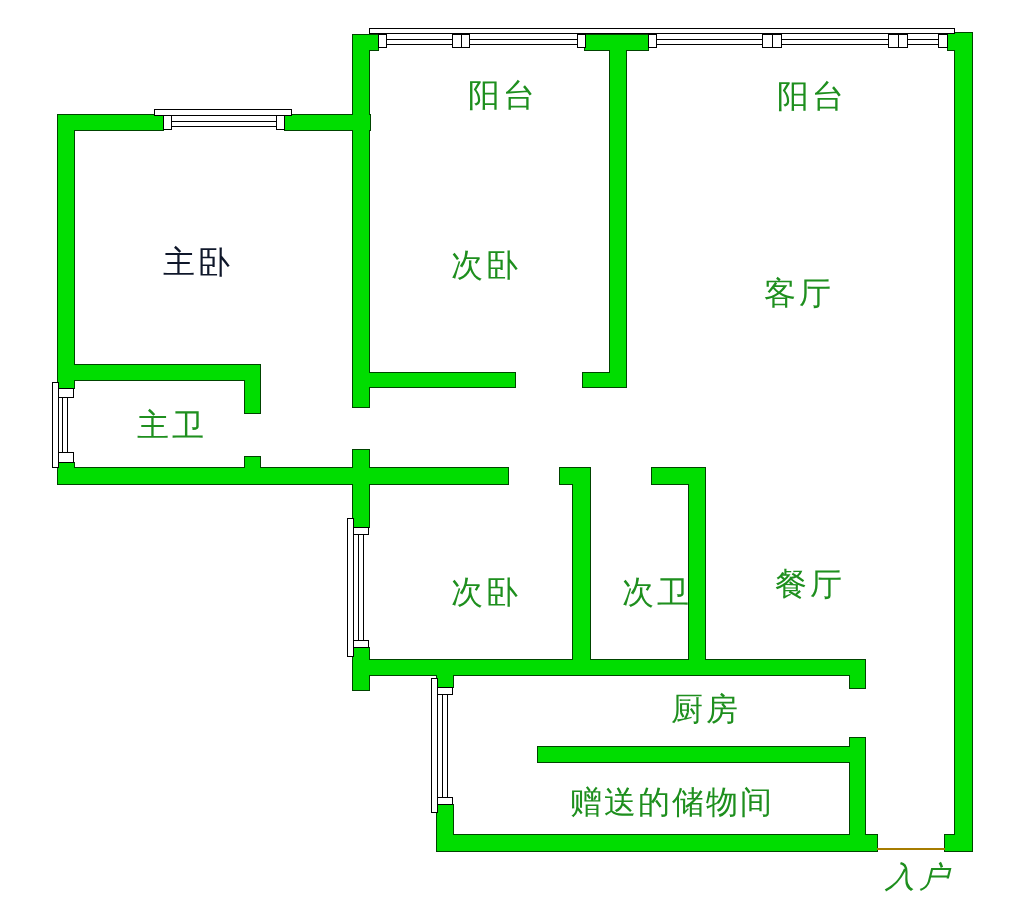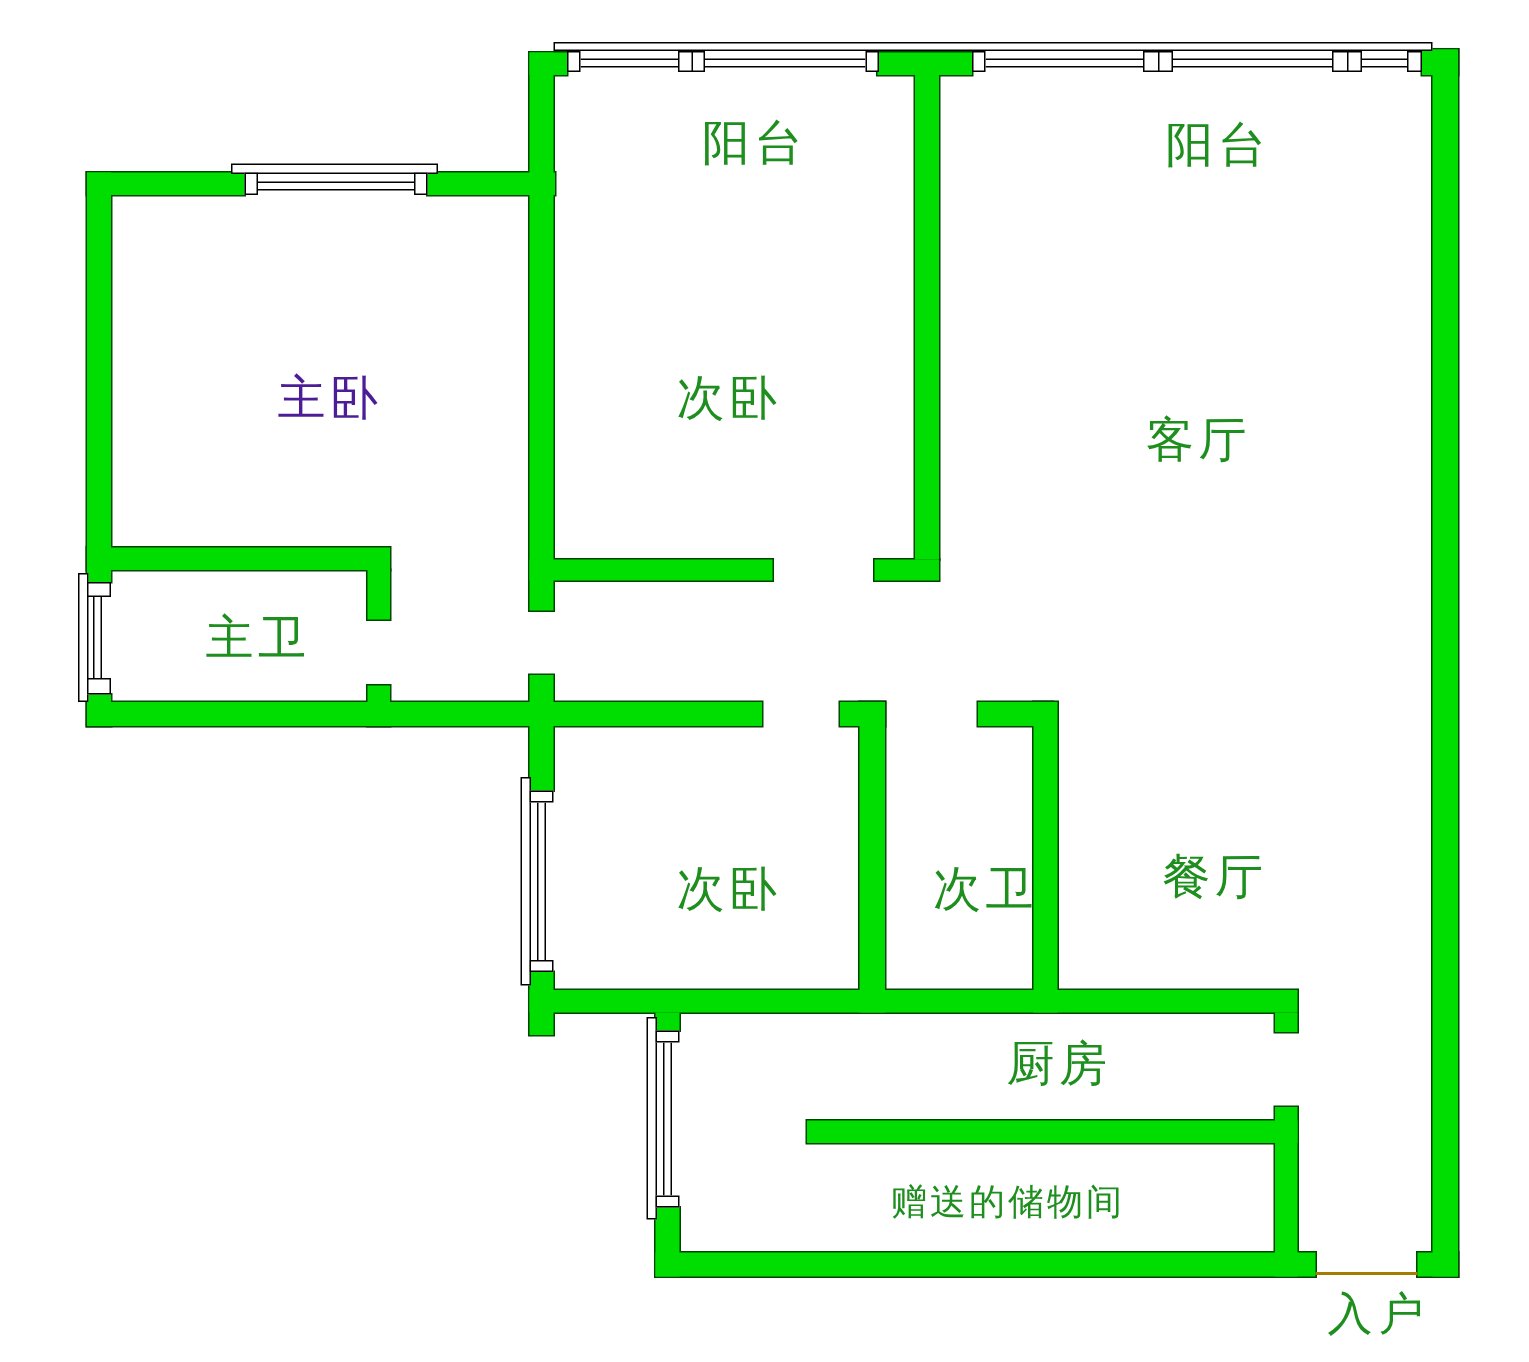--- a/index.html
+++ b/index.html
@@ -1,40 +1,40 @@
 <!DOCTYPE html>
 <html><head>
 <meta charset="utf-8">
 <style>
   html,body{margin:0;padding:0;background:#ffffff;}
   #plan{position:relative;width:1019px;height:908px;background:#ffffff;overflow:hidden;
         font-family:"Liberation Serif","DejaVu Serif",serif;}
   .abs{position:absolute;box-sizing:border-box;}
   .room-label{position:absolute;transform:translate(-50%,-50%);white-space:nowrap;
         font-size:32px;letter-spacing:3px;z-index:6;line-height:1;}
-  .room-label.sz-sm{font-size:24px;letter-spacing:2px;}
+  .room-label.sz-sm{font-size:32px;letter-spacing:2px;}
   .room-label.sz-md{font-size:30px;letter-spacing:4px;}
 </style>
 </head>
 <body>
 
 <div id="plan">
 
   <div class="room-label" style="left: 503px; top: 95px; color: rgb(30, 143, 30);">阳台</div>
   <div class="room-label" style="left: 812px; top: 96px; color: rgb(30, 143, 30);">阳台</div>
-  <div class="room-label" style="left: 220px; top: 265px; color: #4c1d95;">主卧</div>
+  <div class="room-label" style="left: 198px; top: 265px; color: #0f172a; font-family: Liberation Mono, monospace;">主卧</div>
   <div class="room-label" style="left: 486px; top: 265px; color: rgb(30, 143, 30);">次卧</div>
   <div class="room-label" style="left: 799px; top: 293px; color: rgb(30, 143, 30);">客厅</div>
   <div class="room-label" style="left: 172px; top: 425px; color: rgb(30, 143, 30);">主卫</div>
   <div class="room-label" style="left: 486px; top: 592px; color: rgb(30, 143, 30);">次卧</div>
   <div class="room-label" style="left: 657px; top: 592px; color: rgb(30, 143, 30); text-align: center;">次卫</div>
   <div class="room-label" style="left: 810px; top: 584px; color: rgb(30, 143, 30);">餐厅</div>
   <div class="room-label" style="left: 706px; top: 709px; color: rgb(30, 143, 30);">厨房</div>
   <div class="room-label sz-sm" style="left: 672px; top: 802px; color: rgb(30, 143, 30);">赠送的储物间</div>
-  <div class="room-label sz-md" style="left: 919px; top: 877px; color: rgb(30, 143, 30);">入户</div>
+  <div class="room-label sz-md" style="left: 919px; top: 877px; color: rgb(30, 143, 30); font-style: italic;">入户</div>
 <div class="abs" style="left: 57px; top: 114px; width: 18px; height: 275px; z-index: 1; background: rgb(0, 68, 0);"></div>
     <div class="abs" style="left: 57px; top: 462px; width: 18px; height: 23px; z-index: 1; background: rgb(0, 68, 0);"></div>
     <div class="abs" style="left: 57px; top: 114px; width: 107px; height: 17px; z-index: 1; background: rgb(0, 68, 0);"></div>
     <div class="abs" style="left: 284px; top: 114px; width: 87px; height: 17px; z-index: 1; background: rgb(0, 68, 0);"></div>
     <div class="abs" style="left: 352px; top: 34px; width: 27px; height: 17px; z-index: 1; background: rgb(0, 68, 0);"></div>
     <div class="abs" style="left: 352px; top: 34px; width: 18px; height: 374px; z-index: 1; background: rgb(0, 68, 0);"></div>
     <div class="abs" style="left: 352px; top: 449px; width: 18px; height: 79px; z-index: 1; background: rgb(0, 68, 0);"></div>
     <div class="abs" style="left: 352px; top: 647px; width: 18px; height: 44px; z-index: 1; background: rgb(0, 68, 0);"></div>
     <div class="abs" style="left: 57px; top: 364px; width: 204px; height: 17px; z-index: 1; background: rgb(0, 68, 0);"></div>
     <div class="abs" style="left: 244px; top: 379px; width: 17px; height: 35px; z-index: 1; background: rgb(0, 68, 0);"></div>

